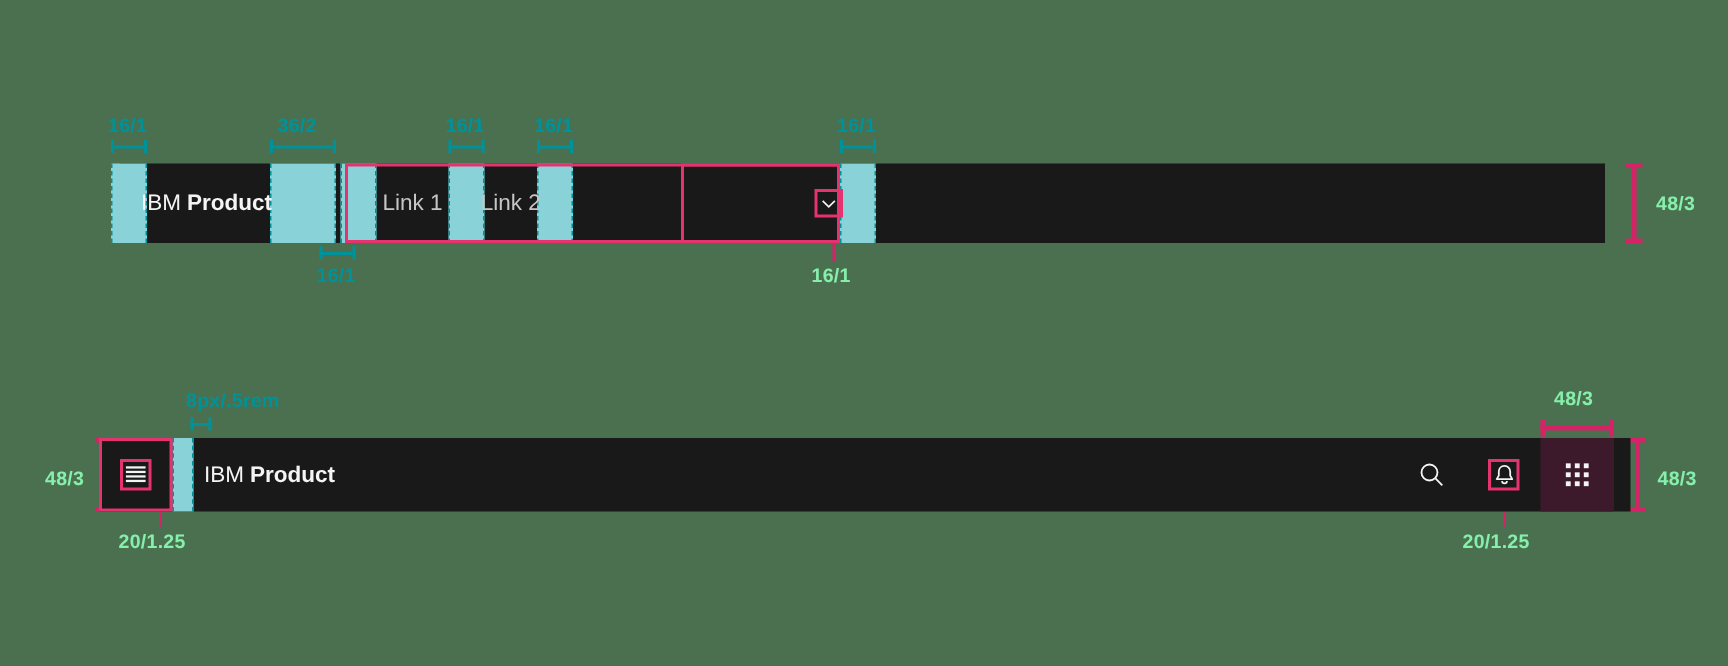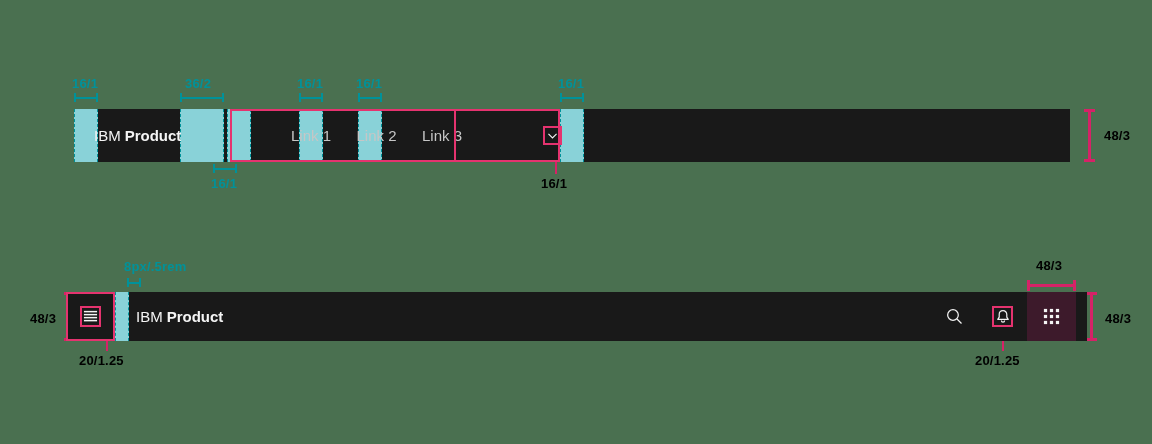--- a/index.html
+++ b/index.html
@@ -8,21 +8,21 @@
     background:#4a7050;
     font-family:"Liberation Sans", sans-serif;
     overflow:hidden;
     position:relative;
   }
   .stage{position:absolute;inset:0;text-decoration:underline;}
 
   
   .ann{position:absolute;font-size:13px;font-weight:700;letter-spacing:.2px;white-space:nowrap;}
   .ann.teal{color:#00929a;}
-  .ann.pink{color:#000000;}
+  .ann.pink{color:#86efac;}
 
   
   .mbar{position:absolute;height:9px;}
   .mbar::before,.mbar::after{content:"";position:absolute;top:0;width:2px;height:9px;background:#00929a;}
   .mbar::before{left:0;}
   .mbar::after{right:0;}
   .mbar i{position:absolute;top:3.5px;left:0;right:0;height:2px;background:#00929a;display:block;}
 
   
   .pbar{position:absolute;height:11px;}
@@ -48,21 +48,21 @@
   }
   .tslab{position:absolute;top:0;height:53px;background:#89d2d8;
           border-left:1px dashed #00929a;border-right:1px dashed #00929a;box-sizing:border-box;}
 
   .tlabel{position:absolute;top:0;height:53px;display:flex;align-items:center;
           color:#f4f4f4;font-size:15px;white-space:nowrap;}
   .tlabel .thin{font-weight:400;}
   .tlabel .bold{font-weight:700;}
 
   .tlink{position:absolute;top:0;height:53px;display:flex;align-items:center;justify-content:center;
-         color:#c6c6c6;font-size:15px;white-space:nowrap;padding-left:36px;}
+         color:#c6c6c6;font-size:15px;white-space:nowrap;}
 
   
   .pinkbox{position:absolute;border:2px solid #e5336f;box-sizing:border-box;pointer-events:none;}
 
   .badge{display:inline-block;background:#8a3ffc;color:#fff;font-size:9px;line-height:12px;
          padding:0 2px;border-radius:1px;margin-left:1px;vertical-align:middle;font-weight:400;}
 
   .chevbox{position:absolute;border:2px solid #e5336f;box-sizing:border-box;
            display:flex;align-items:center;justify-content:center;}
 
@@ -133,21 +133,20 @@
     <div class="tslab" style="left:480px;width:24px;"></div>
 
     <div class="tlabel" style="left:14px;">
       <span class="thin">IBM</span>
       <span style="width:4px;display:inline-block;"></span>
       <span class="bold">Product</span>
     </div>
 
     <div class="tlink" style="left:171px;width:48px;">Link 1</div>
     <div class="tlink" style="left:243px;width:35px;">Link 2</div>
-    <div class="tlink" style="left:302px;width:48px;">Link 3</div>
 
 
     <div class="pinkbox" style="left:150px;top:0;width:330px;height:53px;"></div>
     <div class="pinkbox" style="left:374px;top:0;width:106px;height:53px;"></div>
 
     <div class="chevbox" style="left:463px;top:17px;width:19px;height:19px;">
       <svg width="13" height="13" viewBox="0 0 16 16" aria-hidden="true">
         <path d="M3 6 L8 11 L13 6" fill="none" stroke="#f4f4f4" stroke-width="1.4"></path>
       </svg>
     </div>

